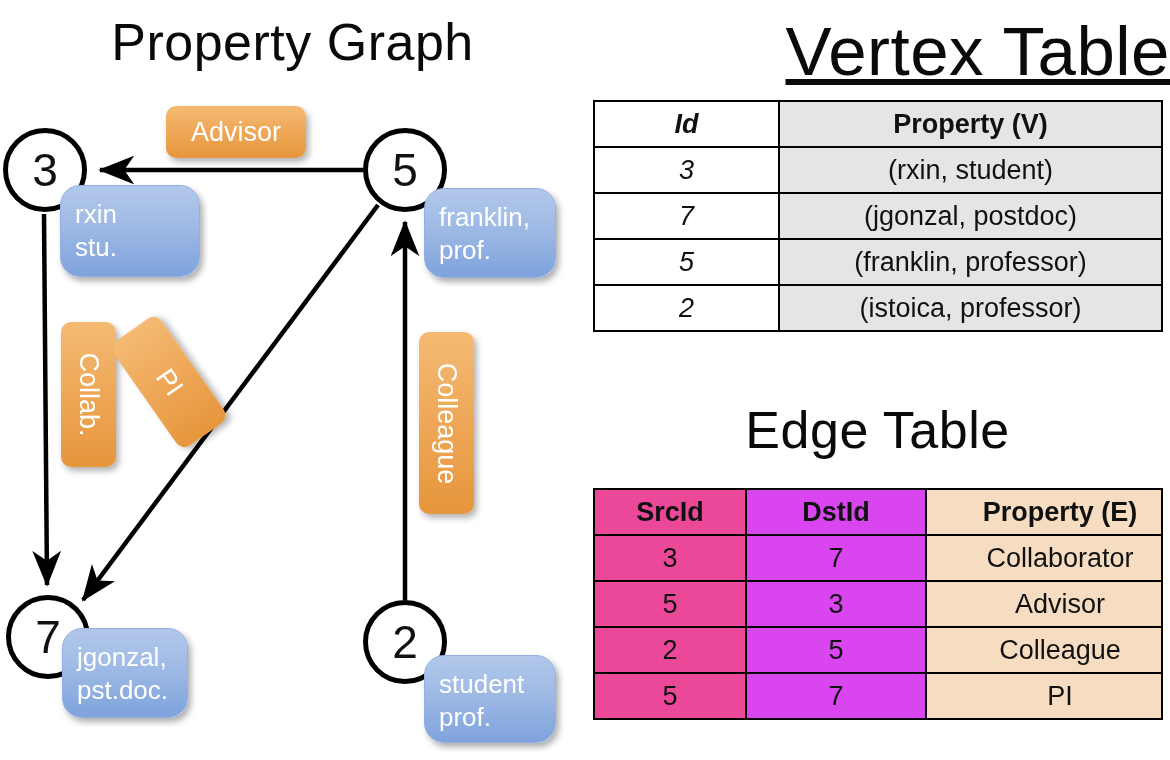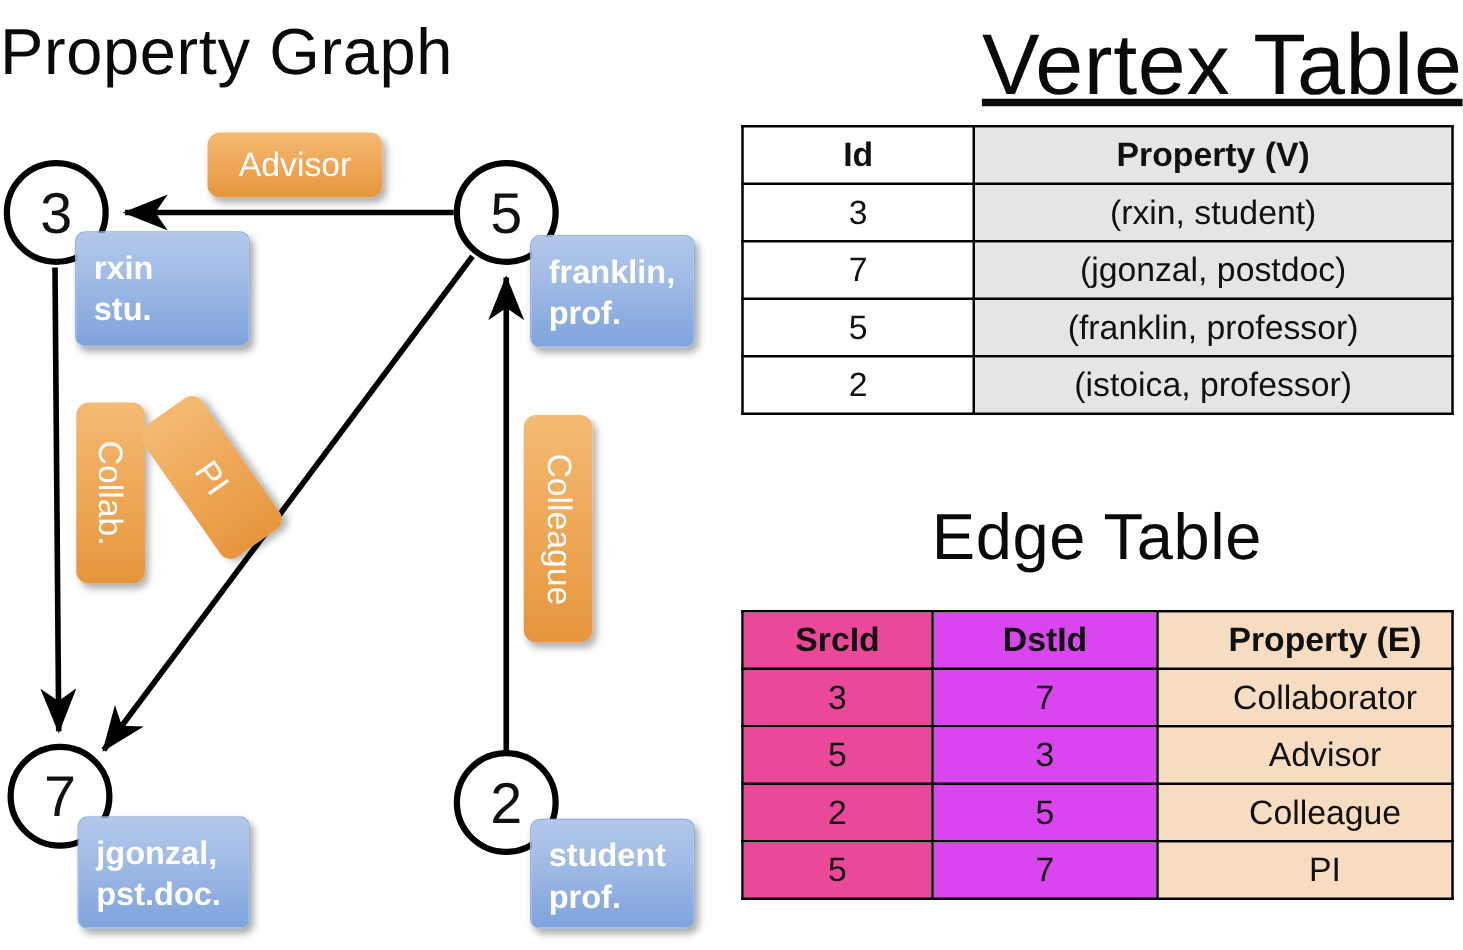--- a/index.html
+++ b/index.html
@@ -21,21 +21,21 @@
     font-family: "Liberation Sans", sans-serif;
     font-weight: 300;
     color: #0a0a0a;
     white-space: nowrap;
     letter-spacing: 0.5px;
   }
   #title-property-graph {
     left: 0;
     top: 12px;
     width: 585px;
-    text-align: left;
+    text-align: center;
     font-size: 52px;
   }
   #title-vertex-table {
     left: 585px;
     top: 12px;
     width: 585px;
     text-align: right;
     font-size: 69px;
     text-decoration: underline;
   }
@@ -81,34 +81,34 @@
   }
   #node-3 { left: 3px;   top: 128px; }
   #node-5 { left: 363px; top: 128px; }
   #node-7 { left: 6px;   top: 595px; }
   #node-2 { left: 363px; top: 600px; }
 
   
   .prop-box {
     position: absolute;
     box-sizing: border-box;
-    border-radius: 8px;
+    border-radius: 20px;
     background: linear-gradient(to bottom, #b2c8ea 0%, #a3bde6 35%, #7fa3dc 100%);
     border: 1px solid #92b0e0;
     color: #ffffff;
     font-size: 26px;
-    font-weight: 700;
+    font-weight: 400;
     line-height: 1.28;
     padding: 12px 0 0 14px;
     box-shadow: 3px 4px 6px rgba(0,0,0,0.32);
     z-index: 5;
   }
   #prop-rxin     { left: 60px;  top: 185px; width: 140px; height: 92px; }
   #prop-franklin { left: 424px; top: 188px; width: 132px; height: 90px; }
-  #prop-jgonzal  { left: 62px;  top: 653px; width: 138px; height: 90px; }
+  #prop-jgonzal  { left: 62px;  top: 628px; width: 126px; height: 90px; }
   #prop-istoica  { left: 424px; top: 655px; width: 132px; height: 88px; }
   .prop-line { display: block; }
 
   
   .edge-label {
     position: absolute;
     box-sizing: border-box;
     border-radius: 10px;
     background: linear-gradient(to bottom, #f3b76c 0%, #efa busy 0%, #eda busy 0%);
     color: #ffffff;
@@ -175,21 +175,21 @@
   .data-table th {
     font-weight: bold;
     font-size: 27px;
   }
 
   #vertex-table {
     left: 593px;
     top: 100px;
     width: 570px;
   }
-  #vertex-table .col-id       { width: 185px; background: #ffffff; }
+  #vertex-table .col-id       { width: 185px; background: #ffffff; font-style: italic; }
   #vertex-table .col-property { background: #e5e5e5; }
 
   #edge-table {
     left: 593px;
     top: 488px;
     width: 570px;
   }
   #edge-table .col-src  { width: 152px; background: #ec4899; }
   #edge-table .col-dst  { width: 180px; background: #d946ef; }
   #edge-table .col-prop { background: #f6ddc2; padding-left: 36px; }

